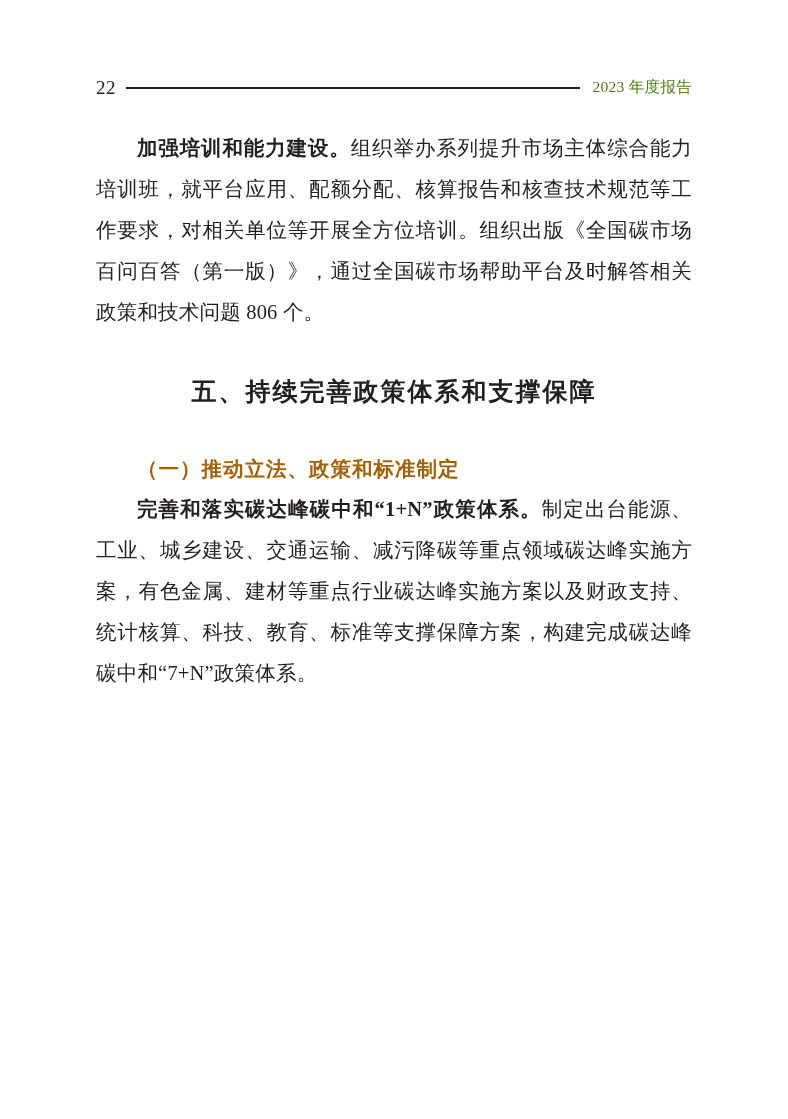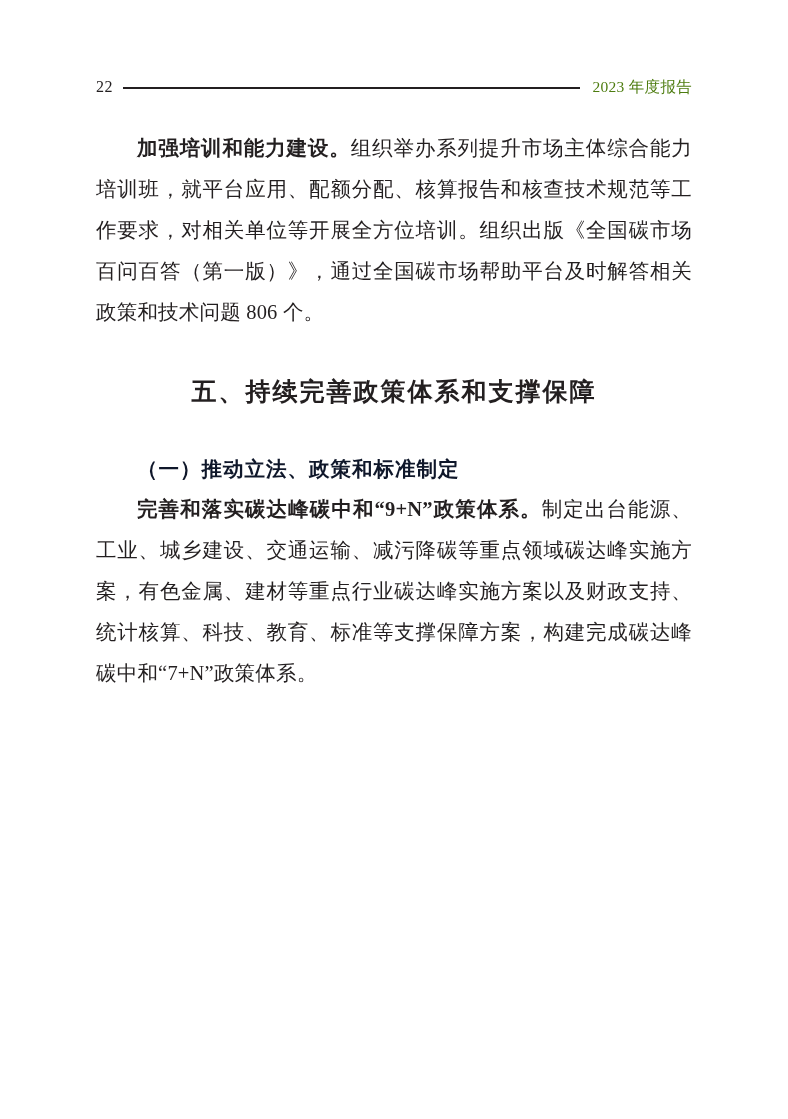--- a/index.html
+++ b/index.html
@@ -27,21 +27,21 @@
     position: absolute;
     left: 96px;
     top: 70px;
     width: 596px;
     height: 34px;
     display: flex;
     align-items: center;
   }
   .header .page-num {
     font-family: "Liberation Serif", "DejaVu Serif", serif;
-    font-size: 16px;
+    font-size: 19px;
     color: #231f20;
     line-height: 1;
     padding-right: 10px;
     letter-spacing: 0.5px;
   }
   .header .rule {
     flex: 1 1 auto;
     height: 1.6px;
     background: #231f20;
     margin-top: 2px;
@@ -86,21 +86,21 @@
     color: #231f20;
   }
   .sec-h2 {
     margin: 0;
     font-family: "DejaVu Sans", "Liberation Sans", sans-serif;
     font-weight: bold;
     font-size: 20.5px;
     line-height: 40px;
     text-indent: 2em;
     letter-spacing: 1px;
-    color: #0f172a;
+    color: #a16207;
   }
   .gap-before-h1 { margin-top: 38px; }
   .gap-after-h1  { margin-top: 36px; }
   .gap-after-h2  { margin-top: 18px; }
   .gap-p         { margin-top: 2px; }
 </style>
 </head>
 <body>
 
 <div class="page">
@@ -116,18 +116,18 @@
     <p class="para">
       <span class="lead">加强培训和能力建设。</span><span>组织举办系列提升市场主体综合能力培训班，就平台应用、配额分配、核算报告和核查技术规范等工作要求，对相关单位等开展全方位培训。组织出版《全国碳市场百问百答（第一版）》，通过全国碳市场帮助平台及时解答相关政策和技术问题 806 个。</span>
     </p>
 
     <h1 class="sec-h1 gap-before-h1">五、持续完善政策体系和支撑保障</h1>
 
     <h2 class="sec-h2 gap-after-h1">（一）推动立法、政策和标准制定</h2>
 
 
     <p class="para gap-p">
-      <span class="lead">完善和落实碳达峰碳中和“9+N”政策体系。</span><span>制定出台能源、工业、城乡建设、交通运输、减污降碳等重点领域碳达峰实施方案，有色金属、建材等重点行业碳达峰实施方案以及财政支持、统计核算、科技、教育、标准等支撑保障方案，构建完成碳达峰碳中和“7+N”政策体系。</span>
+      <span class="lead">完善和落实碳达峰碳中和“1+N”政策体系。</span><span>制定出台能源、工业、城乡建设、交通运输、减污降碳等重点领域碳达峰实施方案，有色金属、建材等重点行业碳达峰实施方案以及财政支持、统计核算、科技、教育、标准等支撑保障方案，构建完成碳达峰碳中和“7+N”政策体系。</span>
     </p>
 
 
   </div>
 </div>
 
 </body></html>

